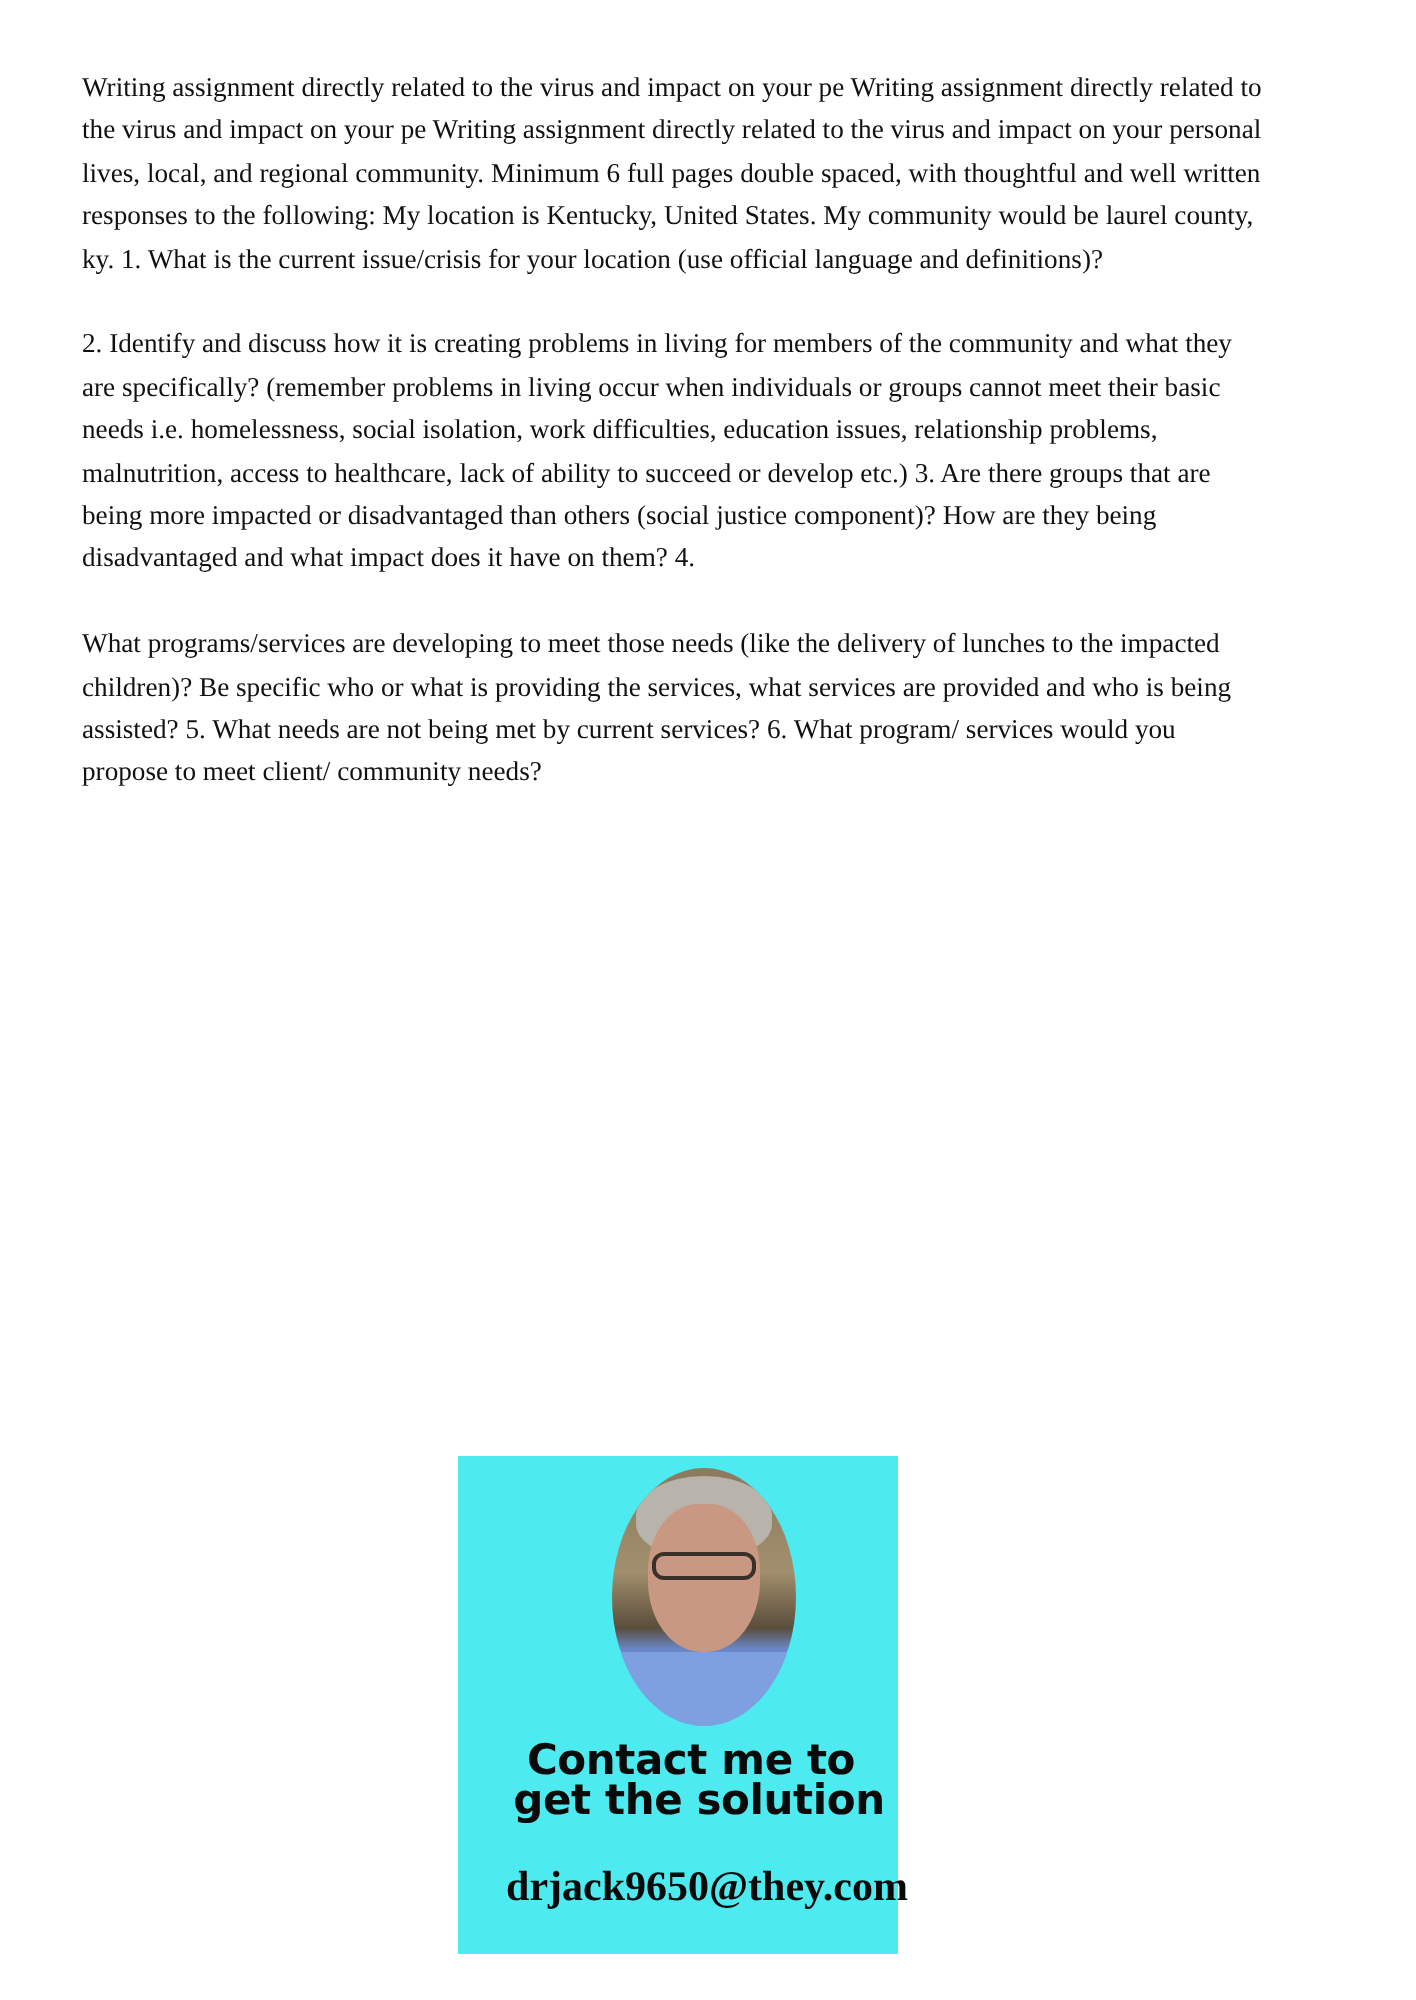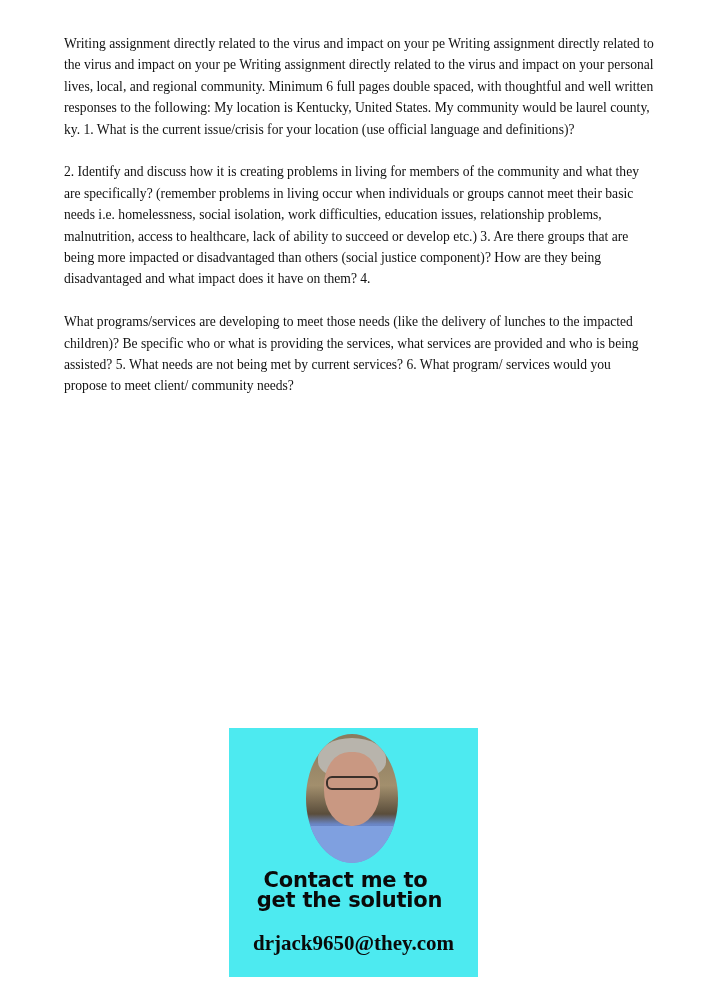--- a/index.html
+++ b/index.html
@@ -6,32 +6,32 @@
     body {
       width: 708px;
       height: 1000px;
       position: relative;
       overflow: hidden;
       font-family: "Liberation Serif", "DejaVu Serif", serif;
       color: #111111;
     }
     .content {
       position: absolute;
-      left: 64px;
+      left: 41px;
       top: 33px;
       width: 590px;
       font-size: 13.6px;
       line-height: 21.4px;
     }
     .para { margin: 0 0 21.4px 0; }
     .promo {
       position: absolute;
       left: 229px;
       top: 728px;
-      width: 249px;
+      width: 220px;
       height: 249px;
       background: #4deaf0;
     }
     .photo {
       position: absolute;
       left: 77px;
       top: 6px;
       width: 92px;
       height: 129px;
       border-radius: 50%;

